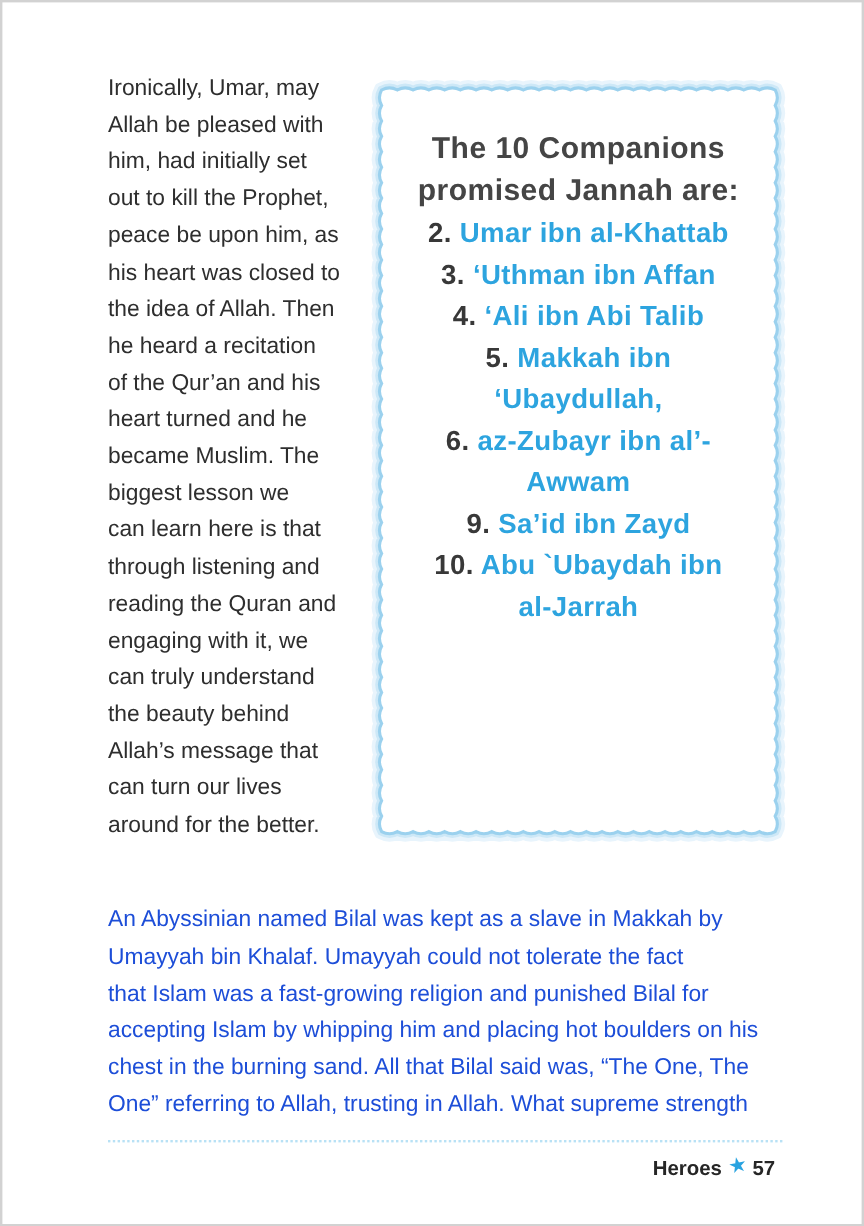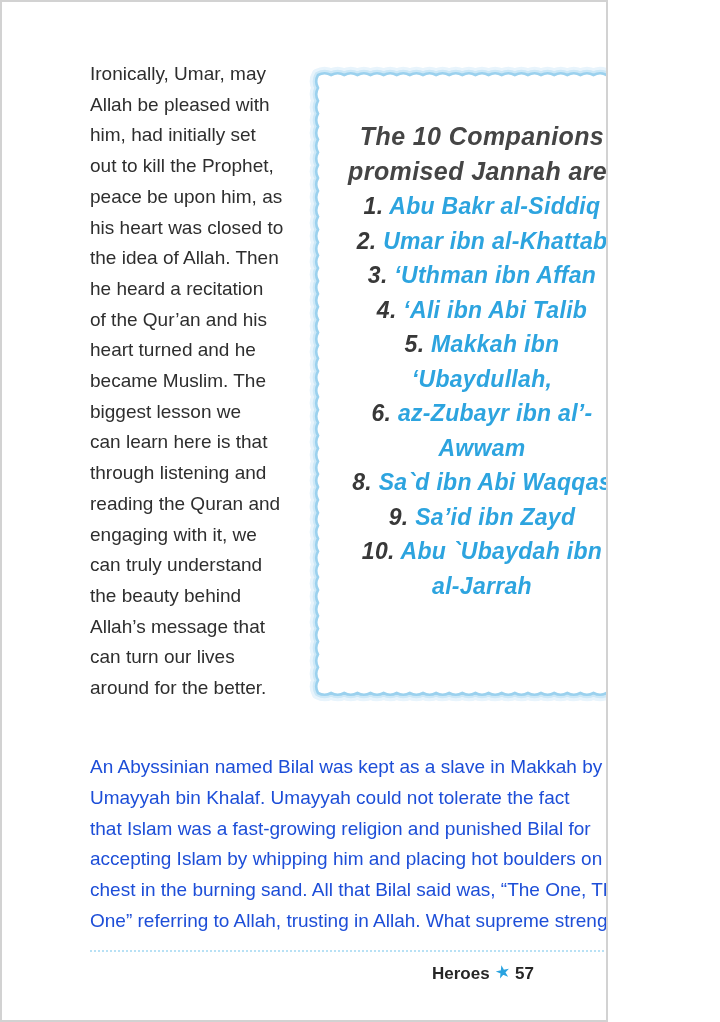--- a/index.html
+++ b/index.html
@@ -1,18 +1,18 @@
 <!DOCTYPE html>
 <html><head>
 <meta charset="utf-8">
 <style>
   html, body { margin: 0; padding: 0; background: #ffffff; }
   .page {
     position: relative;
-    width: 608px;
+    width: 720px;
     height: 1022px;
     box-sizing: border-box;
     background: #ffffff;
     border: 2px solid #d2d2d2;
     overflow: hidden;
     font-family: "Liberation Sans", sans-serif;
   }
 
   
   .left-col {
@@ -54,23 +54,22 @@
     height: 646px;
     pointer-events: none;
   }
   .wavy-glow-outer { fill: none; stroke: #e8f4fc; stroke-width: 13; }
   .wavy-glow-inner { fill: none; stroke: #cde8f7; stroke-width: 7; }
   .wavy-line       { fill: #ffffff; stroke: #9bd1ee; stroke-width: 2.6; }
 
   .box-content {
     position: relative;
     z-index: 1;
-    padding-top: 44px;
+    padding-top: 32px;
     text-align: center;
-    font-style: italic;
   }
   .box-title {
     font-size: 25px;
     font-weight: 700;
     line-height: 35px;
     color: #454545;
     letter-spacing: 0.4px;
     white-space: pre-line;
   }
   .companions-list {
@@ -146,29 +145,27 @@
   <div class="companions-box">
     <svg id="wavy-svg" viewBox="-14 -14 356 646" aria-hidden="true">
       <path class="wavy-glow-outer wavy-path" d="M0,0 Q6.6,-3.6 13.1,0 Q19.7,-3.6 26.2,0 Q32.8,-3.6 39.4,0 Q45.9,-3.6 52.5,0 Q59.0,-3.6 65.6,0 Q72.2,-3.6 78.7,0 Q85.3,-3.6 91.8,0 Q98.4,-3.6 105.0,0 Q111.5,-3.6 118.1,0 Q124.6,-3.6 131.2,0 Q137.8,-3.6 144.3,0 Q150.9,-3.6 157.4,0 Q164.0,-3.6 170.6,0 Q177.1,-3.6 183.7,0 Q190.2,-3.6 196.8,0 Q203.4,-3.6 209.9,0 Q216.5,-3.6 223.0,0 Q229.6,-3.6 236.2,0 Q242.7,-3.6 249.3,0 Q255.8,-3.6 262.4,0 Q269.0,-3.6 275.5,0 Q282.1,-3.6 288.6,0 Q295.2,-3.6 301.8,0 Q308.3,-3.6 314.9,0 Q321.4,-3.6 328.0,0 Q331.6,6.4 328,12.9 Q331.6,19.3 328,25.8 Q331.6,32.2 328,38.6 Q331.6,45.1 328,51.5 Q331.6,57.9 328,64.4 Q331.6,70.8 328,77.3 Q331.6,83.7 328,90.1 Q331.6,96.6 328,103.0 Q331.6,109.4 328,115.9 Q331.6,122.3 328,128.8 Q331.6,135.2 328,141.6 Q331.6,148.1 328,154.5 Q331.6,160.9 328,167.4 Q331.6,173.8 328,180.3 Q331.6,186.7 328,193.1 Q331.6,199.6 328,206.0 Q331.6,212.4 328,218.9 Q331.6,225.3 328,231.8 Q331.6,238.2 328,244.6 Q331.6,251.1 328,257.5 Q331.6,263.9 328,270.4 Q331.6,276.8 328,283.3 Q331.6,289.7 328,296.1 Q331.6,302.6 328,309.0 Q331.6,315.4 328,321.9 Q331.6,328.3 328,334.8 Q331.6,341.2 328,347.6 Q331.6,354.1 328,360.5 Q331.6,366.9 328,373.4 Q331.6,379.8 328,386.3 Q331.6,392.7 328,399.1 Q331.6,405.6 328,412.0 Q331.6,418.4 328,424.9 Q331.6,431.3 328,437.8 Q331.6,444.2 328,450.6 Q331.6,457.1 328,463.5 Q331.6,469.9 328,476.4 Q331.6,482.8 328,489.3 Q331.6,495.7 328,502.1 Q331.6,508.6 328,515.0 Q331.6,521.4 328,527.9 Q331.6,534.3 328,540.8 Q331.6,547.2 328,553.6 Q331.6,560.1 328,566.5 Q331.6,572.9 328,579.4 Q331.6,585.8 328,592.3 Q331.6,598.7 328,605.1 Q331.6,611.6 328,618.0 Q321.4,621.6 314.9,618 Q308.3,621.6 301.8,618 Q295.2,621.6 288.6,618 Q282.1,621.6 275.5,618 Q269.0,621.6 262.4,618 Q255.8,621.6 249.3,618 Q242.7,621.6 236.2,618 Q229.6,621.6 223.0,618 Q216.5,621.6 209.9,618 Q203.4,621.6 196.8,618 Q190.2,621.6 183.7,618 Q177.1,621.6 170.6,618 Q164.0,621.6 157.4,618 Q150.9,621.6 144.3,618 Q137.8,621.6 131.2,618 Q124.6,621.6 118.1,618 Q111.5,621.6 105.0,618 Q98.4,621.6 91.8,618 Q85.3,621.6 78.7,618 Q72.2,621.6 65.6,618 Q59.0,621.6 52.5,618 Q45.9,621.6 39.4,618 Q32.8,621.6 26.2,618 Q19.7,621.6 13.1,618 Q6.6,621.6 0.0,618 Q-3.6,611.6 0,605.1 Q-3.6,598.7 0,592.3 Q-3.6,585.8 0,579.4 Q-3.6,572.9 0,566.5 Q-3.6,560.1 0,553.6 Q-3.6,547.2 0,540.8 Q-3.6,534.3 0,527.9 Q-3.6,521.4 0,515.0 Q-3.6,508.6 0,502.1 Q-3.6,495.7 0,489.3 Q-3.6,482.8 0,476.4 Q-3.6,469.9 0,463.5 Q-3.6,457.1 0,450.6 Q-3.6,444.2 0,437.8 Q-3.6,431.3 0,424.9 Q-3.6,418.4 0,412.0 Q-3.6,405.6 0,399.1 Q-3.6,392.7 0,386.3 Q-3.6,379.8 0,373.4 Q-3.6,366.9 0,360.5 Q-3.6,354.1 0,347.6 Q-3.6,341.2 0,334.8 Q-3.6,328.3 0,321.9 Q-3.6,315.4 0,309.0 Q-3.6,302.6 0,296.1 Q-3.6,289.7 0,283.3 Q-3.6,276.8 0,270.4 Q-3.6,263.9 0,257.5 Q-3.6,251.1 0,244.6 Q-3.6,238.2 0,231.8 Q-3.6,225.3 0,218.9 Q-3.6,212.4 0,206.0 Q-3.6,199.6 0,193.1 Q-3.6,186.7 0,180.3 Q-3.6,173.8 0,167.4 Q-3.6,160.9 0,154.5 Q-3.6,148.1 0,141.6 Q-3.6,135.2 0,128.8 Q-3.6,122.3 0,115.9 Q-3.6,109.4 0,103.0 Q-3.6,96.6 0,90.1 Q-3.6,83.7 0,77.3 Q-3.6,70.8 0,64.4 Q-3.6,57.9 0,51.5 Q-3.6,45.1 0,38.6 Q-3.6,32.2 0,25.8 Q-3.6,19.3 0,12.9 Q-3.6,6.4 0,0.0 Z"></path>
       <path class="wavy-glow-inner wavy-path" d="M0,0 Q6.6,-3.6 13.1,0 Q19.7,-3.6 26.2,0 Q32.8,-3.6 39.4,0 Q45.9,-3.6 52.5,0 Q59.0,-3.6 65.6,0 Q72.2,-3.6 78.7,0 Q85.3,-3.6 91.8,0 Q98.4,-3.6 105.0,0 Q111.5,-3.6 118.1,0 Q124.6,-3.6 131.2,0 Q137.8,-3.6 144.3,0 Q150.9,-3.6 157.4,0 Q164.0,-3.6 170.6,0 Q177.1,-3.6 183.7,0 Q190.2,-3.6 196.8,0 Q203.4,-3.6 209.9,0 Q216.5,-3.6 223.0,0 Q229.6,-3.6 236.2,0 Q242.7,-3.6 249.3,0 Q255.8,-3.6 262.4,0 Q269.0,-3.6 275.5,0 Q282.1,-3.6 288.6,0 Q295.2,-3.6 301.8,0 Q308.3,-3.6 314.9,0 Q321.4,-3.6 328.0,0 Q331.6,6.4 328,12.9 Q331.6,19.3 328,25.8 Q331.6,32.2 328,38.6 Q331.6,45.1 328,51.5 Q331.6,57.9 328,64.4 Q331.6,70.8 328,77.3 Q331.6,83.7 328,90.1 Q331.6,96.6 328,103.0 Q331.6,109.4 328,115.9 Q331.6,122.3 328,128.8 Q331.6,135.2 328,141.6 Q331.6,148.1 328,154.5 Q331.6,160.9 328,167.4 Q331.6,173.8 328,180.3 Q331.6,186.7 328,193.1 Q331.6,199.6 328,206.0 Q331.6,212.4 328,218.9 Q331.6,225.3 328,231.8 Q331.6,238.2 328,244.6 Q331.6,251.1 328,257.5 Q331.6,263.9 328,270.4 Q331.6,276.8 328,283.3 Q331.6,289.7 328,296.1 Q331.6,302.6 328,309.0 Q331.6,315.4 328,321.9 Q331.6,328.3 328,334.8 Q331.6,341.2 328,347.6 Q331.6,354.1 328,360.5 Q331.6,366.9 328,373.4 Q331.6,379.8 328,386.3 Q331.6,392.7 328,399.1 Q331.6,405.6 328,412.0 Q331.6,418.4 328,424.9 Q331.6,431.3 328,437.8 Q331.6,444.2 328,450.6 Q331.6,457.1 328,463.5 Q331.6,469.9 328,476.4 Q331.6,482.8 328,489.3 Q331.6,495.7 328,502.1 Q331.6,508.6 328,515.0 Q331.6,521.4 328,527.9 Q331.6,534.3 328,540.8 Q331.6,547.2 328,553.6 Q331.6,560.1 328,566.5 Q331.6,572.9 328,579.4 Q331.6,585.8 328,592.3 Q331.6,598.7 328,605.1 Q331.6,611.6 328,618.0 Q321.4,621.6 314.9,618 Q308.3,621.6 301.8,618 Q295.2,621.6 288.6,618 Q282.1,621.6 275.5,618 Q269.0,621.6 262.4,618 Q255.8,621.6 249.3,618 Q242.7,621.6 236.2,618 Q229.6,621.6 223.0,618 Q216.5,621.6 209.9,618 Q203.4,621.6 196.8,618 Q190.2,621.6 183.7,618 Q177.1,621.6 170.6,618 Q164.0,621.6 157.4,618 Q150.9,621.6 144.3,618 Q137.8,621.6 131.2,618 Q124.6,621.6 118.1,618 Q111.5,621.6 105.0,618 Q98.4,621.6 91.8,618 Q85.3,621.6 78.7,618 Q72.2,621.6 65.6,618 Q59.0,621.6 52.5,618 Q45.9,621.6 39.4,618 Q32.8,621.6 26.2,618 Q19.7,621.6 13.1,618 Q6.6,621.6 0.0,618 Q-3.6,611.6 0,605.1 Q-3.6,598.7 0,592.3 Q-3.6,585.8 0,579.4 Q-3.6,572.9 0,566.5 Q-3.6,560.1 0,553.6 Q-3.6,547.2 0,540.8 Q-3.6,534.3 0,527.9 Q-3.6,521.4 0,515.0 Q-3.6,508.6 0,502.1 Q-3.6,495.7 0,489.3 Q-3.6,482.8 0,476.4 Q-3.6,469.9 0,463.5 Q-3.6,457.1 0,450.6 Q-3.6,444.2 0,437.8 Q-3.6,431.3 0,424.9 Q-3.6,418.4 0,412.0 Q-3.6,405.6 0,399.1 Q-3.6,392.7 0,386.3 Q-3.6,379.8 0,373.4 Q-3.6,366.9 0,360.5 Q-3.6,354.1 0,347.6 Q-3.6,341.2 0,334.8 Q-3.6,328.3 0,321.9 Q-3.6,315.4 0,309.0 Q-3.6,302.6 0,296.1 Q-3.6,289.7 0,283.3 Q-3.6,276.8 0,270.4 Q-3.6,263.9 0,257.5 Q-3.6,251.1 0,244.6 Q-3.6,238.2 0,231.8 Q-3.6,225.3 0,218.9 Q-3.6,212.4 0,206.0 Q-3.6,199.6 0,193.1 Q-3.6,186.7 0,180.3 Q-3.6,173.8 0,167.4 Q-3.6,160.9 0,154.5 Q-3.6,148.1 0,141.6 Q-3.6,135.2 0,128.8 Q-3.6,122.3 0,115.9 Q-3.6,109.4 0,103.0 Q-3.6,96.6 0,90.1 Q-3.6,83.7 0,77.3 Q-3.6,70.8 0,64.4 Q-3.6,57.9 0,51.5 Q-3.6,45.1 0,38.6 Q-3.6,32.2 0,25.8 Q-3.6,19.3 0,12.9 Q-3.6,6.4 0,0.0 Z"></path>
       <path class="wavy-line wavy-path" d="M0,0 Q6.6,-3.6 13.1,0 Q19.7,-3.6 26.2,0 Q32.8,-3.6 39.4,0 Q45.9,-3.6 52.5,0 Q59.0,-3.6 65.6,0 Q72.2,-3.6 78.7,0 Q85.3,-3.6 91.8,0 Q98.4,-3.6 105.0,0 Q111.5,-3.6 118.1,0 Q124.6,-3.6 131.2,0 Q137.8,-3.6 144.3,0 Q150.9,-3.6 157.4,0 Q164.0,-3.6 170.6,0 Q177.1,-3.6 183.7,0 Q190.2,-3.6 196.8,0 Q203.4,-3.6 209.9,0 Q216.5,-3.6 223.0,0 Q229.6,-3.6 236.2,0 Q242.7,-3.6 249.3,0 Q255.8,-3.6 262.4,0 Q269.0,-3.6 275.5,0 Q282.1,-3.6 288.6,0 Q295.2,-3.6 301.8,0 Q308.3,-3.6 314.9,0 Q321.4,-3.6 328.0,0 Q331.6,6.4 328,12.9 Q331.6,19.3 328,25.8 Q331.6,32.2 328,38.6 Q331.6,45.1 328,51.5 Q331.6,57.9 328,64.4 Q331.6,70.8 328,77.3 Q331.6,83.7 328,90.1 Q331.6,96.6 328,103.0 Q331.6,109.4 328,115.9 Q331.6,122.3 328,128.8 Q331.6,135.2 328,141.6 Q331.6,148.1 328,154.5 Q331.6,160.9 328,167.4 Q331.6,173.8 328,180.3 Q331.6,186.7 328,193.1 Q331.6,199.6 328,206.0 Q331.6,212.4 328,218.9 Q331.6,225.3 328,231.8 Q331.6,238.2 328,244.6 Q331.6,251.1 328,257.5 Q331.6,263.9 328,270.4 Q331.6,276.8 328,283.3 Q331.6,289.7 328,296.1 Q331.6,302.6 328,309.0 Q331.6,315.4 328,321.9 Q331.6,328.3 328,334.8 Q331.6,341.2 328,347.6 Q331.6,354.1 328,360.5 Q331.6,366.9 328,373.4 Q331.6,379.8 328,386.3 Q331.6,392.7 328,399.1 Q331.6,405.6 328,412.0 Q331.6,418.4 328,424.9 Q331.6,431.3 328,437.8 Q331.6,444.2 328,450.6 Q331.6,457.1 328,463.5 Q331.6,469.9 328,476.4 Q331.6,482.8 328,489.3 Q331.6,495.7 328,502.1 Q331.6,508.6 328,515.0 Q331.6,521.4 328,527.9 Q331.6,534.3 328,540.8 Q331.6,547.2 328,553.6 Q331.6,560.1 328,566.5 Q331.6,572.9 328,579.4 Q331.6,585.8 328,592.3 Q331.6,598.7 328,605.1 Q331.6,611.6 328,618.0 Q321.4,621.6 314.9,618 Q308.3,621.6 301.8,618 Q295.2,621.6 288.6,618 Q282.1,621.6 275.5,618 Q269.0,621.6 262.4,618 Q255.8,621.6 249.3,618 Q242.7,621.6 236.2,618 Q229.6,621.6 223.0,618 Q216.5,621.6 209.9,618 Q203.4,621.6 196.8,618 Q190.2,621.6 183.7,618 Q177.1,621.6 170.6,618 Q164.0,621.6 157.4,618 Q150.9,621.6 144.3,618 Q137.8,621.6 131.2,618 Q124.6,621.6 118.1,618 Q111.5,621.6 105.0,618 Q98.4,621.6 91.8,618 Q85.3,621.6 78.7,618 Q72.2,621.6 65.6,618 Q59.0,621.6 52.5,618 Q45.9,621.6 39.4,618 Q32.8,621.6 26.2,618 Q19.7,621.6 13.1,618 Q6.6,621.6 0.0,618 Q-3.6,611.6 0,605.1 Q-3.6,598.7 0,592.3 Q-3.6,585.8 0,579.4 Q-3.6,572.9 0,566.5 Q-3.6,560.1 0,553.6 Q-3.6,547.2 0,540.8 Q-3.6,534.3 0,527.9 Q-3.6,521.4 0,515.0 Q-3.6,508.6 0,502.1 Q-3.6,495.7 0,489.3 Q-3.6,482.8 0,476.4 Q-3.6,469.9 0,463.5 Q-3.6,457.1 0,450.6 Q-3.6,444.2 0,437.8 Q-3.6,431.3 0,424.9 Q-3.6,418.4 0,412.0 Q-3.6,405.6 0,399.1 Q-3.6,392.7 0,386.3 Q-3.6,379.8 0,373.4 Q-3.6,366.9 0,360.5 Q-3.6,354.1 0,347.6 Q-3.6,341.2 0,334.8 Q-3.6,328.3 0,321.9 Q-3.6,315.4 0,309.0 Q-3.6,302.6 0,296.1 Q-3.6,289.7 0,283.3 Q-3.6,276.8 0,270.4 Q-3.6,263.9 0,257.5 Q-3.6,251.1 0,244.6 Q-3.6,238.2 0,231.8 Q-3.6,225.3 0,218.9 Q-3.6,212.4 0,206.0 Q-3.6,199.6 0,193.1 Q-3.6,186.7 0,180.3 Q-3.6,173.8 0,167.4 Q-3.6,160.9 0,154.5 Q-3.6,148.1 0,141.6 Q-3.6,135.2 0,128.8 Q-3.6,122.3 0,115.9 Q-3.6,109.4 0,103.0 Q-3.6,96.6 0,90.1 Q-3.6,83.7 0,77.3 Q-3.6,70.8 0,64.4 Q-3.6,57.9 0,51.5 Q-3.6,45.1 0,38.6 Q-3.6,32.2 0,25.8 Q-3.6,19.3 0,12.9 Q-3.6,6.4 0,0.0 Z"></path>
     </svg>
     <div class="box-content">
       <div class="box-title">The 10 Companions
 promised Jannah are:</div>
       <ol class="companions-list">
-        <li class="companion"><span class="num">1.</span> <span class="name">Abu Bakr al-Siddiq</span></li>
         <li class="companion"><span class="num">2.</span> <span class="name">Umar ibn al-Khattab</span></li>
         <li class="companion"><span class="num">3.</span> <span class="name">‘Uthman ibn Affan</span></li>
         <li class="companion"><span class="num">4.</span> <span class="name">‘Ali ibn Abi Talib</span></li>
         <li class="companion"><span class="num">5.</span> <span class="name">Makkah ibn
 ‘Ubaydullah,</span></li>
         <li class="companion"><span class="num">6.</span> <span class="name">az-Zubayr ibn al’-
 Awwam</span></li>
-        <li class="companion"><span class="num">8.</span> <span class="name">Sa`d ibn Abi Waqqas</span></li>
         <li class="companion"><span class="num">9.</span> <span class="name">Sa’id ibn Zayd</span></li>
         <li class="companion"><span class="num">10.</span> <span class="name">Abu `Ubaydah ibn
 al-Jarrah</span></li>
       </ol>
     </div>
   </div>
 
   <div class="bottom-para">An Abyssinian named Bilal was kept as a slave in Makkah by
 Umayyah bin Khalaf. Umayyah could not tolerate the fact
 that Islam was a fast-growing religion and punished Bilal for

